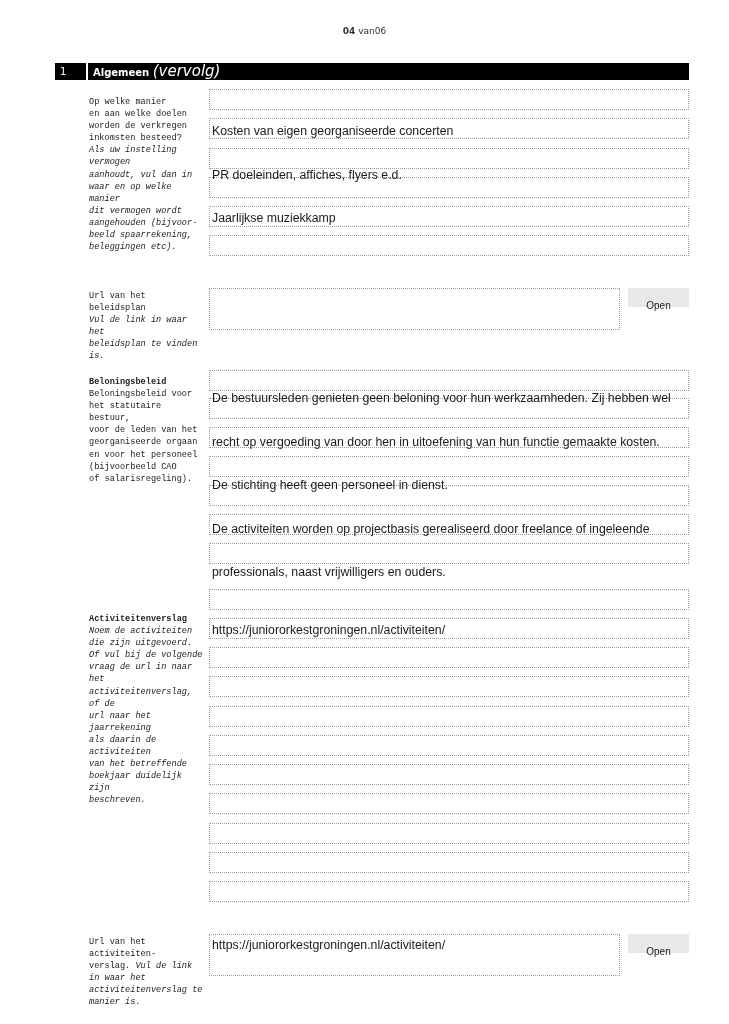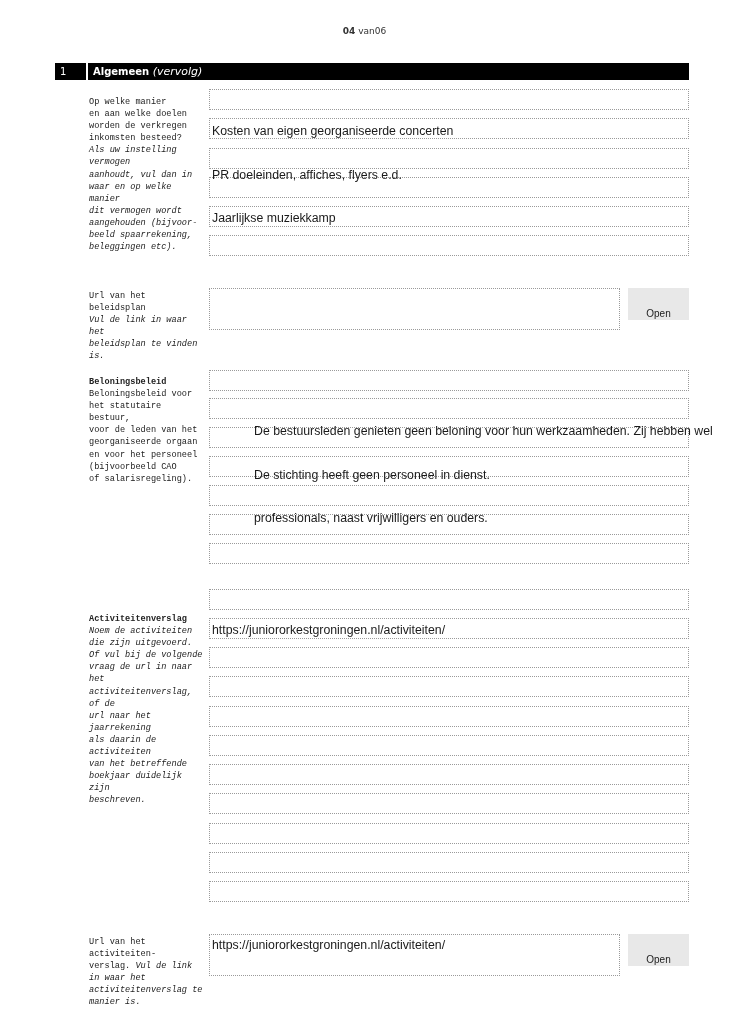--- a/index.html
+++ b/index.html
@@ -3,28 +3,28 @@
 <meta charset="utf-8">
 <style>
   html, body { margin:0; padding:0; background:#ffffff; }
   body { width:729px; height:1024px; position:relative; overflow:hidden; font-family:"DejaVu Sans", sans-serif; color:#222; }
   .pageno { position:absolute; top:26px; left:0; width:729px; text-align:center; font-size:9px; color:#333; }
   .pageno b { font-weight:bold; }
   .bar { position:absolute; left:55px; top:63px; width:634px; height:17px; background:#000; }
   .bar-num { position:absolute; left:0; top:0; width:30px; height:17px; color:#fff; font-size:10px; line-height:17px; padding-left:5px; box-sizing:border-box; }
   .bar-div { position:absolute; left:31px; top:0; width:2px; height:17px; background:#fff; }
   .bar-title { position:absolute; left:38px; top:0; height:17px; line-height:17px; color:#fff; font-size:10px; font-weight:bold; }
-  .bar-title i { font-weight:normal; font-style:italic; font-size:11px; }
+  .bar-title i { font-weight:normal; font-style:italic; font-size:15px; }
   .label { position:absolute; left:89px; width:118px; font-size:8.6px; line-height:12.1px; color:#222; font-family:Liberation Mono, monospace; }
   .label .em { font-style:italic; }
   .label .strong { font-weight:bold; }
   .field { position:absolute; left:209px; width:480px; height:21px; box-sizing:border-box; border:1px dotted #9a9a9a; background:#fff; }
   .field.url { width:411px; height:42px; }
   .ftext { position:absolute; left:212px; font-family:"Liberation Sans", sans-serif; font-size:12.3px; line-height:14.5px; color:#1a1a1a; white-space:pre; }
-  .btn { position:absolute; left:628px; width:61px; height:19px; background:#e8e8e8; border:none; font-family:"Liberation Sans", sans-serif; font-size:10px; color:#222; text-align:center; line-height:19px; padding:16px; }
+  .btn { position:absolute; left:628px; width:61px; height:19px; background:#e8e8e8; border:none; font-family:"Liberation Sans", sans-serif; font-size:10px; color:#222; text-align:center; line-height:19px; padding:8px; }
 </style>
 </head>
 <body>
 
 <div class="pageno">
   <b>04</b>
   <span>van</span><span>06</span>
 </div>
 
 <div class="bar">
@@ -81,23 +81,25 @@
   <div>(bijvoorbeeld CAO</div>
   <div>of salarisregeling).</div>
 </div>
 <div class="field" style="top:370px;"></div>
 <div class="field" style="top:398px;"></div>
 <div class="field" style="top:427px;"></div>
 <div class="field" style="top:456px;"></div>
 <div class="field" style="top:485px;"></div>
 <div class="field" style="top:514px;"></div>
 <div class="field" style="top:543px;"></div>
-<div class="ftext" style="top:395px;margin-left:42px;">
+<div class="ftext" style="top:362px;">
   <div>De bestuursleden genieten geen beloning voor hun werkzaamheden. Zij hebben wel</div>
+  <div>recht op vergoeding van door hen in uitoefening van hun functie gemaakte kosten.</div>
   <div>De stichting heeft geen personeel in dienst.</div>
+  <div>De activiteiten worden op projectbasis gerealiseerd door freelance of ingeleende</div>
   <div>professionals, naast vrijwilligers en ouders.</div>
 </div>
 
 <div class="label" style="top:598px;margin-top:15px;">
   <div class="strong">Activiteitenverslag</div>
   <div class="em">Noem de activiteiten</div>
   <div class="em">die  zijn uitgevoerd.</div>
   <div class="em">Of vul bij de volgende</div>
   <div class="em">vraag de url in naar het</div>
   <div class="em">activiteitenverslag, of de</div>

